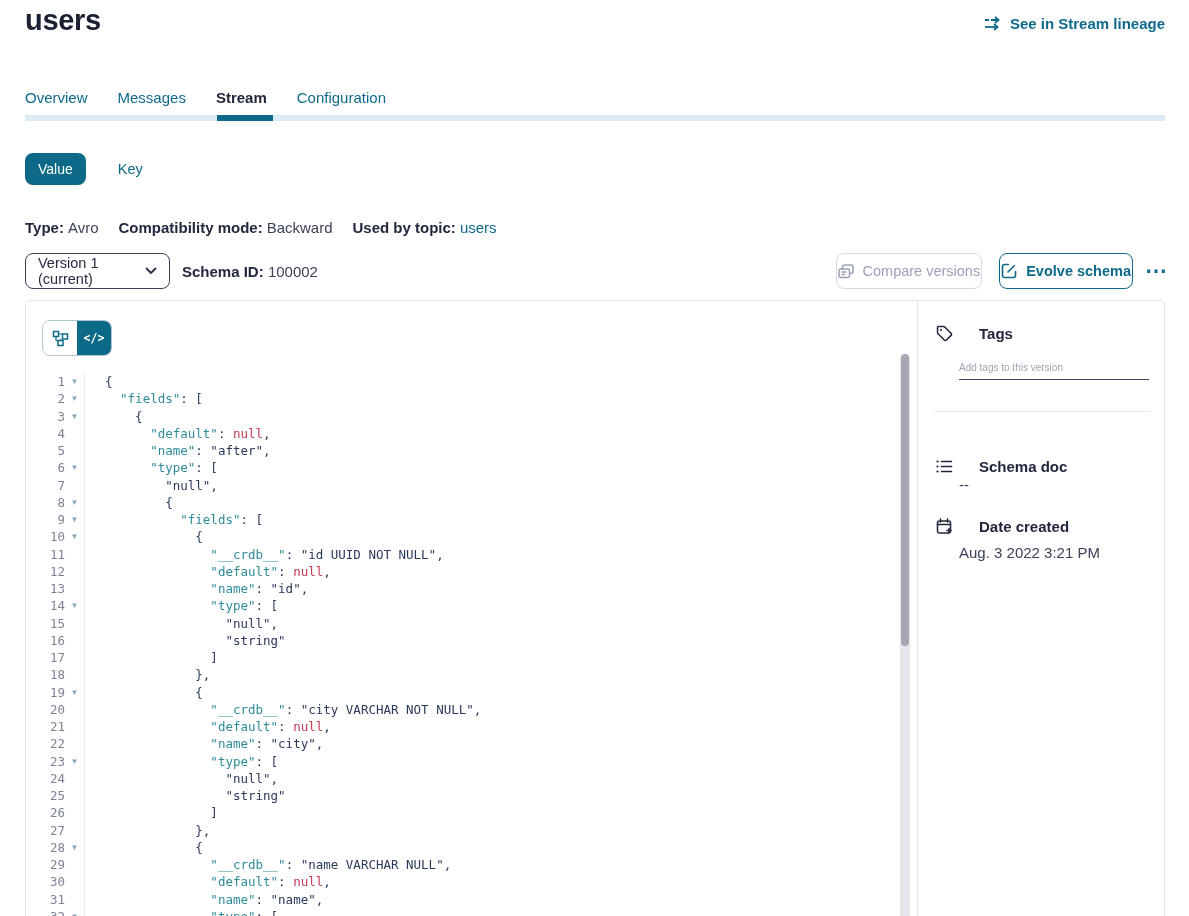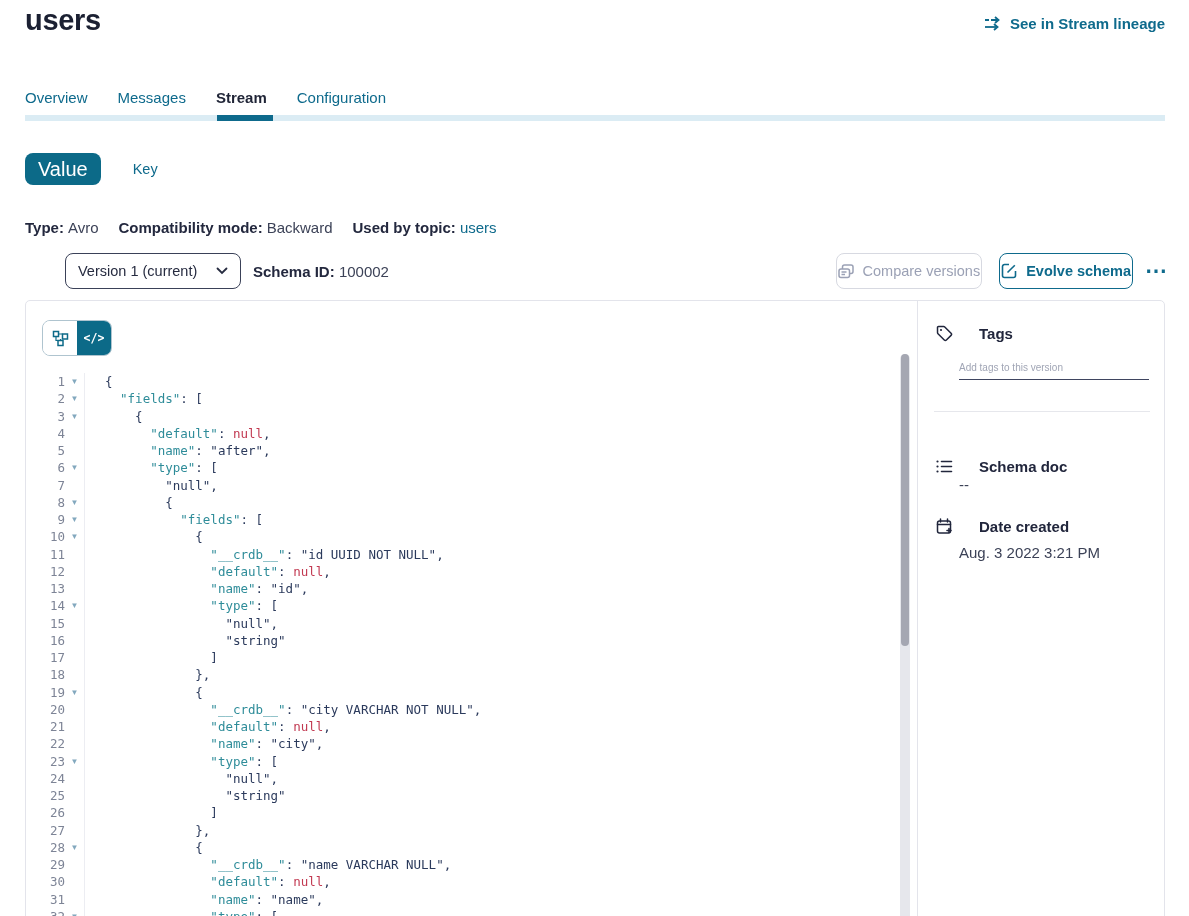--- a/index.html
+++ b/index.html
@@ -15,34 +15,34 @@
   
   .tabs{left:25px;top:89px;display:flex;gap:30px;font-size:15px;}
   .tab{color:#0E6A8C;cursor:pointer;font-weight:500;}
   .tab.active{color:#1F2436;font-weight:600;}
   .tab-track{left:25px;right:24px;top:115px;height:6px;background:#DBECF4;}
   .tab-active-bar{position:absolute;left:192px;top:0;width:56px;height:6px;background:#0E6A8C;}
 
   
   .vk-row{left:25px;top:153px;display:flex;align-items:center;}
   .value-btn{background:#0C6A88;color:#fff;border:none;border-radius:8px;height:32px;min-width:56px;
-     padding:0 13px;font-size:20px;font-family:inherit;cursor:pointer;}
+     padding:0 13px;font-size:14px;font-family:inherit;cursor:pointer;}
   .key-btn{background:none;border:none;color:#0E6A8C;font-size:14.5px;font-family:inherit;
      margin-left:26px;cursor:pointer;}
 
   
   .meta-row{left:25px;top:219px;display:flex;gap:20px;font-size:15px;color:#3C4257;}
   .meta-row b{color:#23283E;font-weight:700;margin-right:4px;}
   .meta-link{color:#0E6A8C;cursor:pointer;}
 
   
   .version-row{left:25px;right:17px;top:253px;height:36px;display:flex;align-items:center;}
-  .version-select{width:176px;height:36px;border:1px solid #3A4158;border-radius:8px;background:#fff;
+  .version-select{width:145px;height:36px;border:1px solid #3A4158;border-radius:8px;background:#fff;
      display:flex;align-items:center;justify-content:space-between;padding:0 12px;box-sizing:border-box;
-     font-size:14.5px;color:#262B40;cursor:pointer;margin-left:40px;}
+     font-size:14.5px;color:#262B40;cursor:pointer;}
   .schema-id{margin-left:12px;font-size:15px;color:#3C4257;}
   .schema-id b{color:#23283E;font-weight:700;}
   .spacer{flex:1;}
   .btn{height:36px;border-radius:8px;display:flex;align-items:center;gap:9px;padding:0 1px;
      font-size:14.5px;font-family:inherit;background:#fff;cursor:pointer;box-sizing:border-box;}
   .btn-disabled{border:1px solid #D7D9E1;color:#9BA1B5;}
   .btn-outline{border:1px solid #0E6A8C;color:#0E6A8C;font-weight:600;margin-left:17px;}
   .more-btn{background:none;border:none;color:#0E6A8C;font-size:22px;font-weight:700;
      letter-spacing:1px;margin-left:8px;cursor:pointer;line-height:10px;padding:0 4px;}
 

